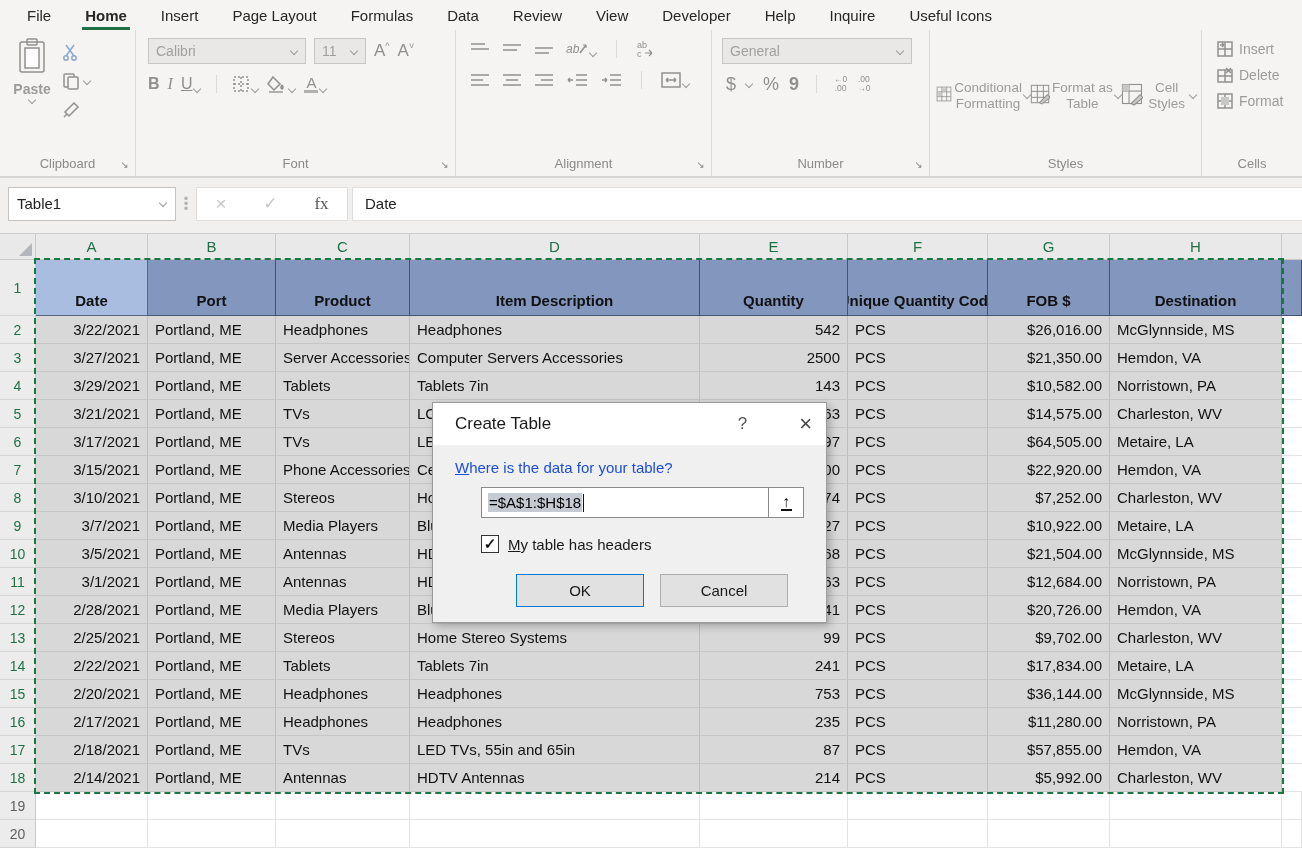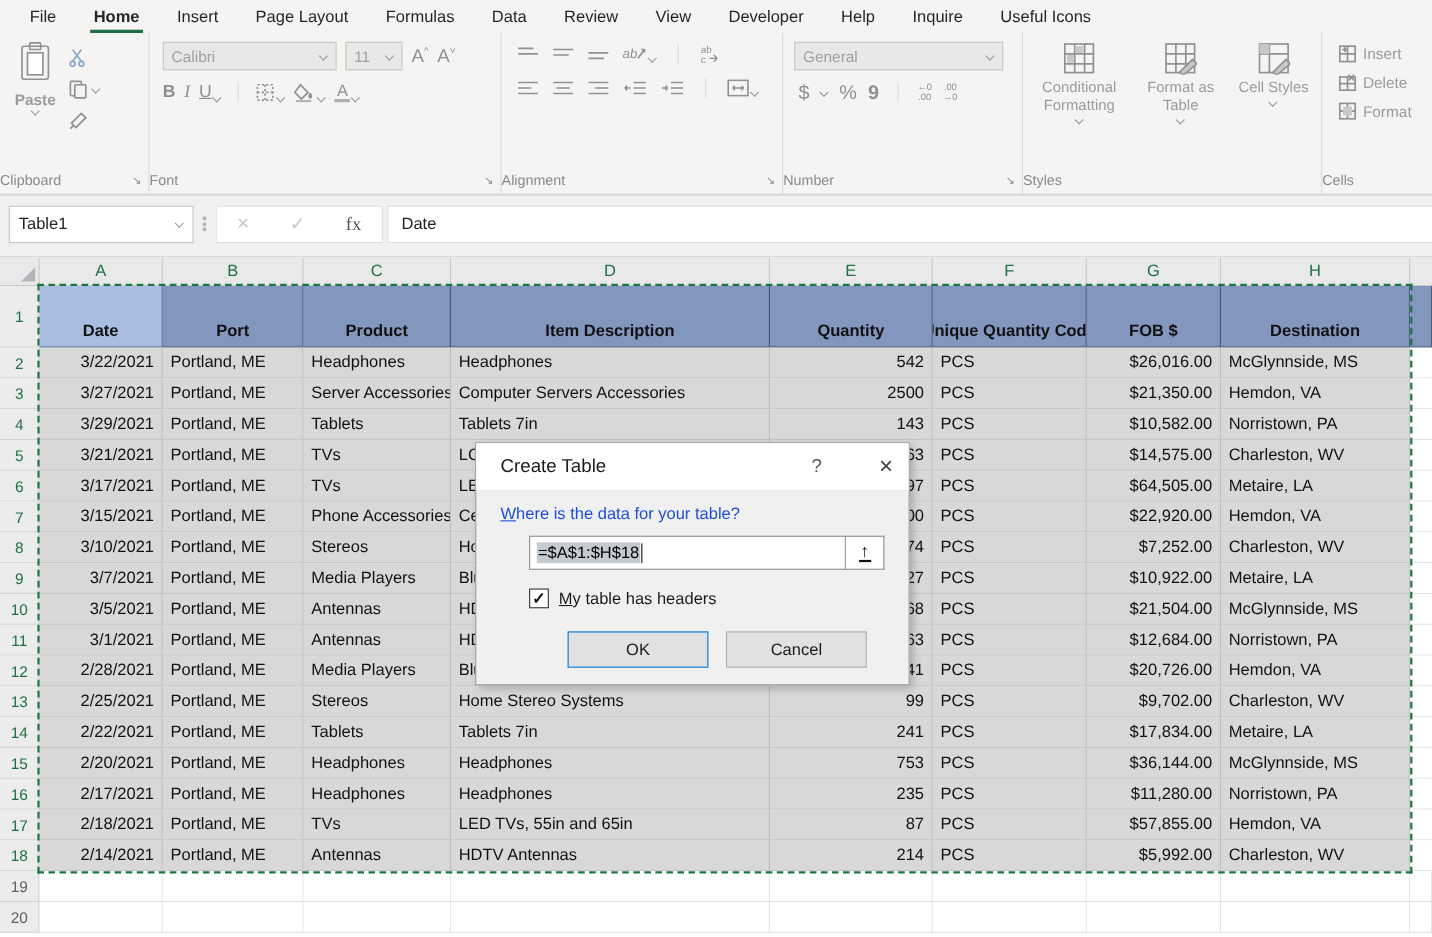--- a/index.html
+++ b/index.html
@@ -9,21 +9,21 @@
   
   .tabs-row { height:30px; background:#f5f4f3; display:flex; align-items:flex-end; padding-left:10px; }
   .tab { padding:4px 17px 6px 17px; font-size:15px; color:#262626; position:relative; cursor:default; white-space:nowrap; }
   .tab.active { font-weight:bold; }
   .tab.active::after { content:""; position:absolute; left:14px; right:14px; bottom:0; height:3px; background:#1e7145; }
 
   
   .ribbon { height:148px; background:#f5f4f3; display:flex; border-bottom:2px solid #d8d6d4; color:#9b9b9b; }
   .rib-group { display:flex; flex-direction:column; border-right:1px solid #dcdad8; position:relative; }
   .rib-body { flex:1; display:flex; padding:8px 6px 0 6px; }
-  .rib-label { height:26px; font-size:13px; color:#8a8a8a; display:flex; align-items:center; }
+  .rib-label { height:26px; font-size:13px; color:#8a8a8a; display:flex; align-items:center; justify-content:center; }
   .launcher { position:absolute; right:5px; bottom:6px; width:12px; height:12px; font-size:10px; color:#8a8a8a;
               border-left:1px solid transparent; display:flex; align-items:center; justify-content:center; }
   .dim { color:#9b9b9b; }
   .chev { display:inline-block; width:7px; height:7px; position:relative; }
   .chev::after { content:""; position:absolute; left:0; top:0; width:5px; height:5px; border-right:1.4px solid #9b9b9b; border-bottom:1.4px solid #9b9b9b; transform:rotate(45deg); }
   .combo { background:#e9e8e7; border:1px solid #c8c6c4; color:#a0a0a0; height:26px; display:flex; align-items:center; padding:0 7px; font-size:14px; }
   .combo .chev { margin-left:auto; }
   svg.ic { stroke:#909090; fill:none; stroke-width:1.5; }
   .vsep { width:1px; background:#dcdad8; margin:2px 7px; }
 
@@ -41,21 +41,21 @@
   .fbtn i { font-family:"Liberation Serif", serif; font-size:16px; }
   .fbtn u { font-size:16px; }
   .grow-font { position:relative; font-size:17px; color:#8f8f8f; }
   .grow-font sup { font-size:9px; }
 
   
   .numbig { font-size:18px; color:#8f8f8f; }
   .decbtn { font-size:8.5px; line-height:9px; color:#8f8f8f; text-align:center; }
 
   
-  .style-btn { display:flex; flex-direction:column; align-items:center; width:92px; text-align:center; }
+  .style-btn { display:flex; flex-direction:row; align-items:center; width:92px; text-align:center; }
   .style-btn .slbl { font-size:13.5px; line-height:16px; margin-top:4px; color:#9b9b9b; }
 
   
   .cells-col { display:flex; flex-direction:column; gap:8px; padding-top:2px; }
   .cells-btn { display:flex; align-items:center; gap:5px; font-size:14px; color:#9b9b9b; }
 
   
   .fbar { height:56px; background:#f1f0ef; border-bottom:1px solid #d0cecd; display:flex; align-items:center; padding:0 0 4px 8px; }
   .namebox { width:168px; height:34px; background:#fff; border:1px solid #c6c4c2; display:flex; align-items:center; padding:0 8px; font-size:15px; color:#222; }
   .namebox .chev { margin-left:auto; }

